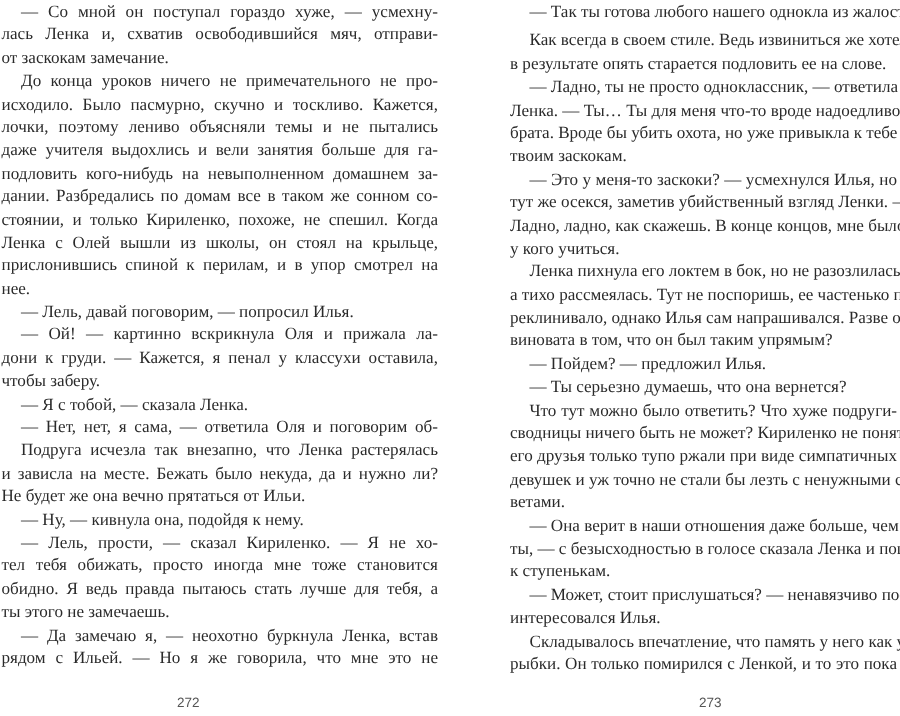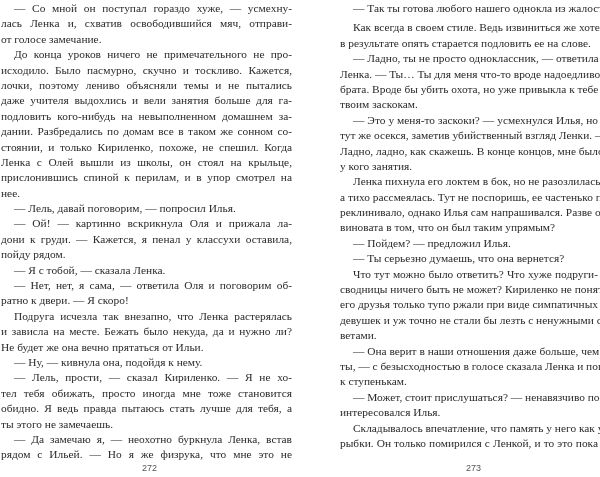--- a/index.html
+++ b/index.html
@@ -10,76 +10,75 @@
   .page-right { left:300px; width:300px; }
   .text { position:absolute; top:1px; font-size:11.4px; line-height:15.4px; }
   .page-left .text { left:1px; width:291px; }
   .page-right .text { left:40px; width:258px; }
   .line { white-space:nowrap; text-align:justify; text-align-last:justify; display:block; height:15.4px; overflow:visible; }
   .line.last { text-align-last:left; }
   .line.indent { padding-left:13px; }
   .gap { height:4px; }
   .pagenum { position:absolute; top:463px; font-family:"Liberation Sans","DejaVu Sans",sans-serif;
              font-size:9px; color:#555; }
-  .page-left .pagenum { left:118px;margin-left:24px; }
+  .page-left .pagenum { left:118px; }
   .page-right .pagenum { left:166px; }
 </style>
 </head>
 <body>
 
 <div class="page page-left">
   <div class="text" id="left-text">
       <span class="line indent">— Со мной он поступал гораздо хуже, — усмехну-</span>
       <span class="line">лась Ленка и, схватив освободившийся мяч, отправи-</span>
-      <span class="line last">от голосе замечание.</span>
+      <span class="line last">от заскокам замечание.</span>
       <span class="line indent">До конца уроков ничего не примечательного не про-</span>
       <span class="line">исходило. Было пасмурно, скучно и тоскливо. Кажется,</span>
       <span class="line">лочки, поэтому лениво объясняли темы и не пытались</span>
       <span class="line">даже учителя выдохлись и вели занятия больше для га-</span>
       <span class="line">подловить кого-нибудь на невыполненном домашнем за-</span>
       <span class="line">дании. Разбредались по домам все в таком же сонном со-</span>
       <span class="line">стоянии, и только Кириленко, похоже, не спешил. Когда</span>
       <span class="line">Ленка с Олей вышли из школы, он стоял на крыльце,</span>
       <span class="line">прислонившись спиной к перилам, и в упор смотрел на</span>
       <span class="line last">нее.</span>
       <span class="line indent last">— Лель, давай поговорим, — попросил Илья.</span>
       <span class="line indent">— Ой! — картинно вскрикнула Оля и прижала ла-</span>
       <span class="line">дони к груди. — Кажется, я пенал у классухи оставила,</span>
-      <span class="line last">пойду рядом.</span>
+      <span class="line last">чтобы заберу.</span>
       <span class="line indent last">— Я с тобой, — сказала Ленка.</span>
       <span class="line indent">— Нет, нет, я сама, — ответила Оля и поговорим об-</span>
-      <span class="line last">ратно к двери. — Я скоро!</span>
       <span class="line indent">Подруга исчезла так внезапно, что Ленка растерялась</span>
       <span class="line">и зависла на месте. Бежать было некуда, да и нужно ли?</span>
       <span class="line last">Не будет же она вечно прятаться от Ильи.</span>
       <span class="line indent last">— Ну, — кивнула она, подойдя к нему.</span>
       <span class="line indent">— Лель, прости, — сказал Кириленко. — Я не хо-</span>
       <span class="line">тел тебя обижать, просто иногда мне тоже становится</span>
       <span class="line">обидно. Я ведь правда пытаюсь стать лучше для тебя, а</span>
       <span class="line last">ты этого не замечаешь.</span>
       <span class="line indent">— Да замечаю я, — неохотно буркнула Ленка, встав</span>
-      <span class="line">рядом с Ильей. — Но я же физрука, что мне это не</span>
+      <span class="line">рядом с Ильей. — Но я же говорила, что мне это не</span>
     </div>
   <div class="pagenum">272</div>
 </div>
 
 <div class="page page-right">
   <div class="text" id="right-text">
       <span class="line indent">— Так ты готова любого нашего однокла из жалости</span>
       <div class="gap"></div>
       <span class="line indent">Как всегда в своем стиле. Ведь извиниться же хотел, а</span>
       <span class="line last">в результате опять старается подловить ее на слове.</span>
       <span class="line indent">— Ладно, ты не просто одноклассник, — ответила</span>
       <span class="line">Ленка. — Ты… Ты для меня что-то вроде надоедливого</span>
       <span class="line">брата. Вроде бы убить охота, но уже привыкла к тебе и</span>
       <span class="line last">твоим заскокам.</span>
       <span class="line indent">— Это у меня-то заскоки? — усмехнулся Илья, но</span>
       <span class="line">тут же осекся, заметив убийственный взгляд Ленки. —</span>
       <span class="line">Ладно, ладно, как скажешь. В конце концов, мне было</span>
-      <span class="line last">у кого занятия.</span>
+      <span class="line last">у кого учиться.</span>
       <span class="line indent">Ленка пихнула его локтем в бок, но не разозлилась,</span>
       <span class="line">а тихо рассмеялась. Тут не поспоришь, ее частенько пе-</span>
       <span class="line">реклинивало, однако Илья сам напрашивался. Разве она</span>
       <span class="line last">виновата в том, что он был таким упрямым?</span>
       <span class="line indent last">— Пойдем? — предложил Илья.</span>
       <span class="line indent last">— Ты серьезно думаешь, что она вернется?</span>
       <span class="line indent">Что тут можно было ответить? Что хуже подруги-</span>
       <span class="line">сводницы ничего быть не может? Кириленко не понять,</span>
       <span class="line">его друзья только тупо ржали при виде симпатичных</span>
       <span class="line">девушек и уж точно не стали бы лезть с ненужными со-</span>

